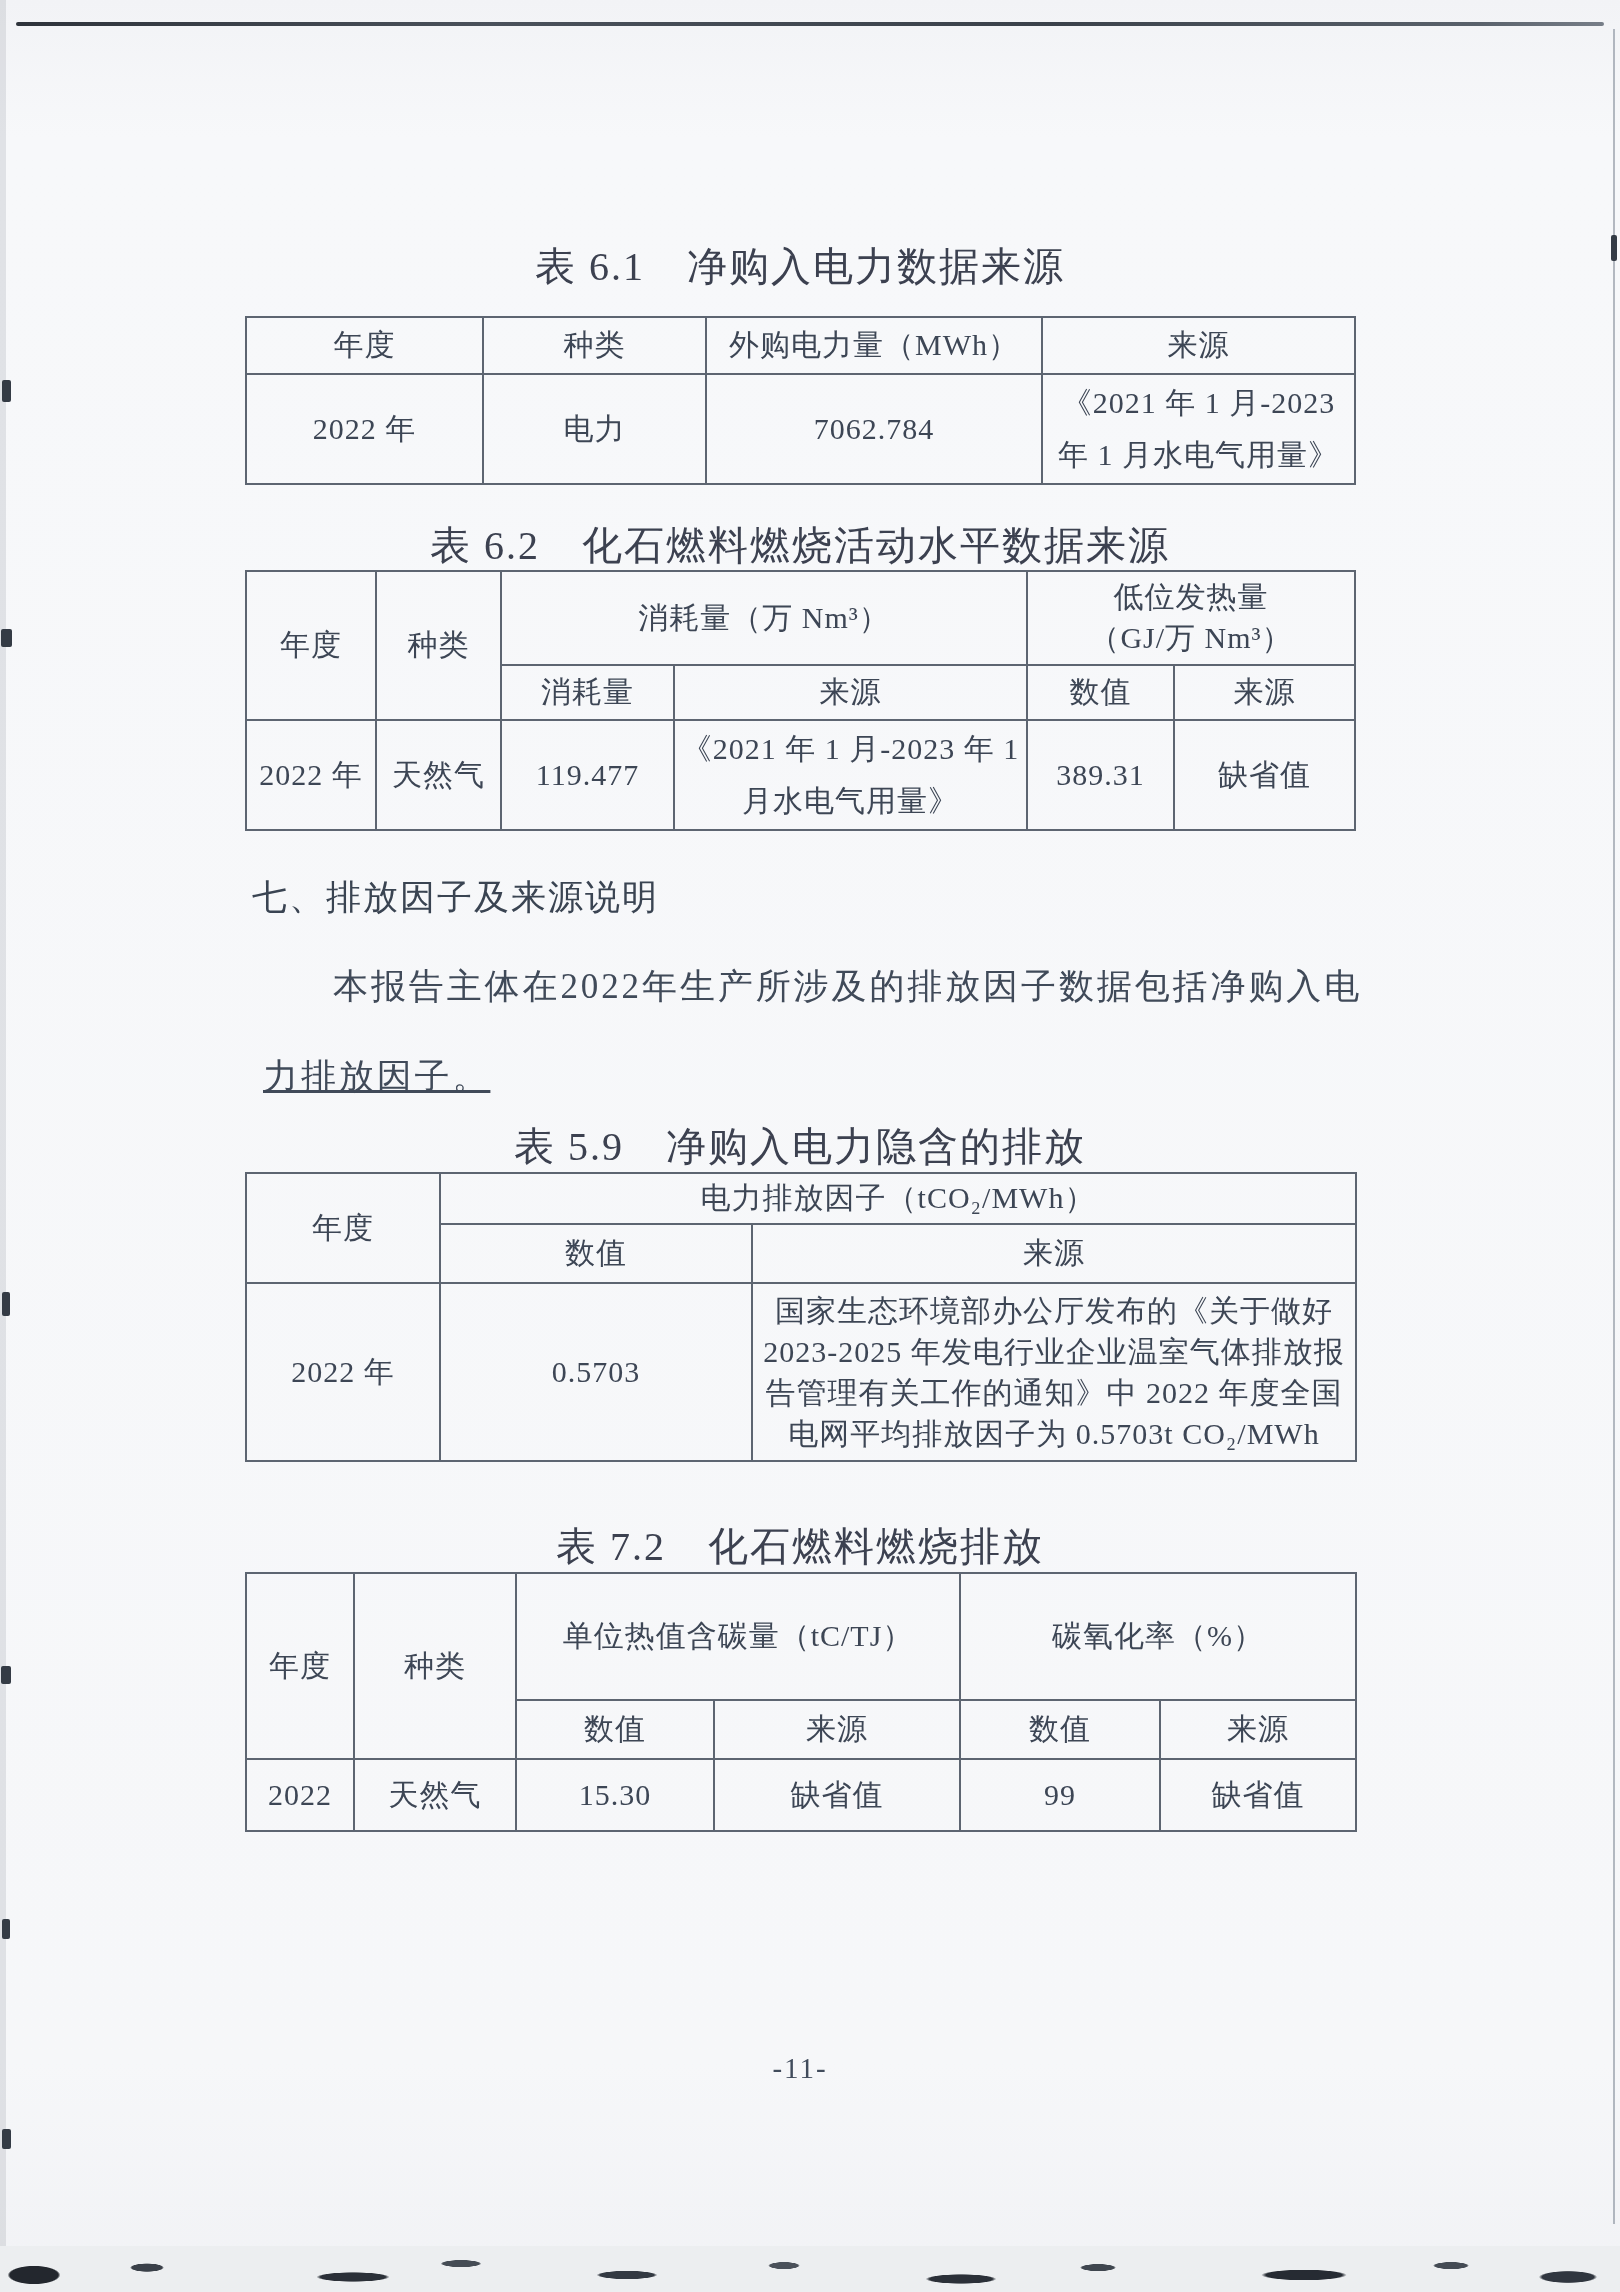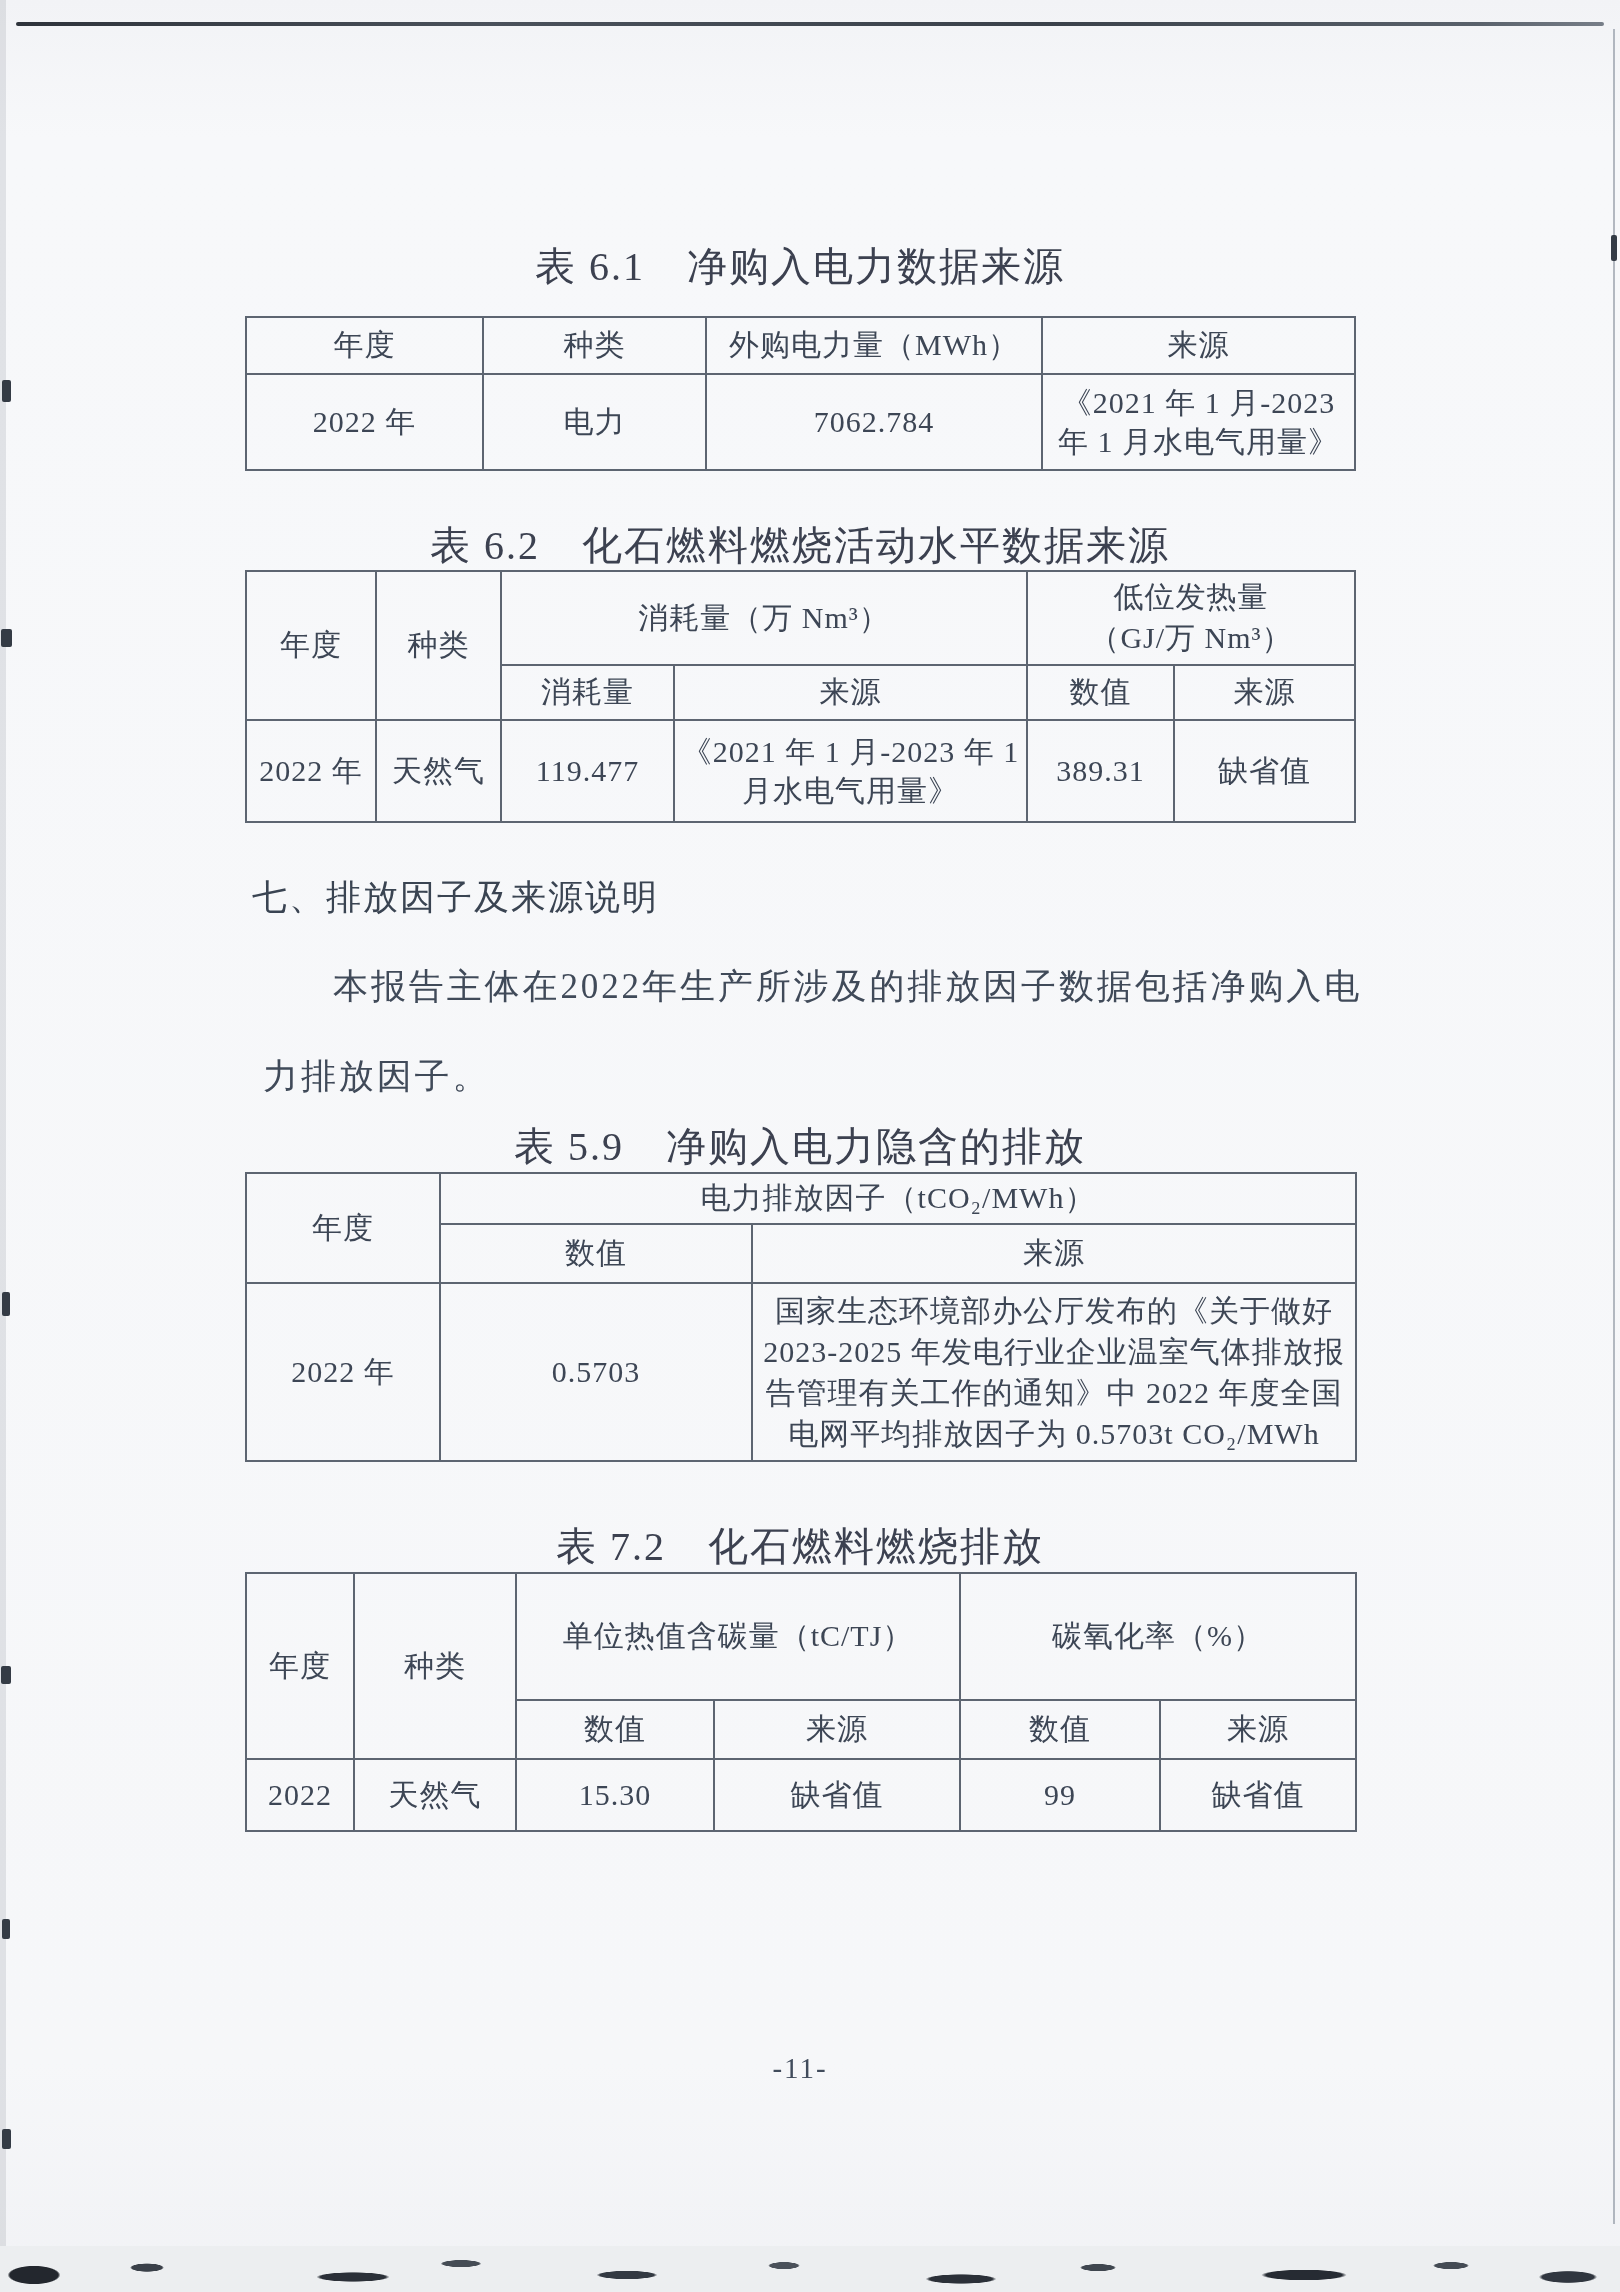--- a/index.html
+++ b/index.html
@@ -37,21 +37,21 @@
   .sec-heading{position:absolute;left:252px;font-size:35px;letter-spacing:2px;color:#3a4452;}
   .para-line{position:absolute;font-size:35px;letter-spacing:2.9px;color:#404a59;white-space:nowrap;}
   .page-num{position:absolute;left:245px;width:1110px;text-align:center;
     font-size:29px;letter-spacing:2px;color:#414c5c;}
   
   .tbl-wrap{position:absolute;left:245px;width:1110px;}
   table.doc{border-collapse:collapse;table-layout:fixed;width:100%;}
   table.doc td{border:2px solid #5d6571;text-align:center;vertical-align:middle;
     font-size:30px;color:#3d4655;letter-spacing:1px;padding:2px 5.9px;box-sizing:border-box;}
   td.src-long{text-align:justify;padding:11.8px 17.6px;line-height:41px;font-size:29px;}
-  td.src-wrap{line-height:39px;padding:3.9px 13.7px;margin-left:35px;}
+  td.src-wrap{line-height:52px;padding:3.9px 13.7px;margin-left:35px;}
 </style>
 </head>
 <body>
 
 <div class="page">
 
   <div class="scan-top-line"></div>
   <div class="scan-right-line"></div>
   <div class="scan-left-shade"></div>
   <div class="tick" style="left:2px;top:380px;width:8.8px;height:21.6px;"></div>
@@ -123,21 +123,21 @@
         <td class="src-wrap">《2021 年 1 月-2023 年 1 月水电气用量》</td>
         <td>389.31</td>
         <td>缺省值</td>
       </tr>
     </tbody>
       </table>
   </div>
 
   <div class="sec-heading" style="top:874px;">七、排放因子及来源说明</div>
   <div class="para-line" style="left:333px;top:963px;">本报告主体在2022年生产所涉及的排放因子数据包括净购入电</div>
-  <div class="para-line" style="left:263px;top:1053px;">力排放因子。</div>
+  <div class="para-line" style="left:263px;top:1053px;text-decoration:underline;">力排放因子。</div>
 
   <div class="tbl-title" style="top:1119px;">表 5.9　净购入电力隐含的排放</div>
   <div class="tbl-wrap" style="top:1172px;">
     <table class="doc">
       <colgroup>
           <col style="width:194px">
           <col style="width:312px">
           <col style="width:604px">
         </colgroup>
       <tbody>

